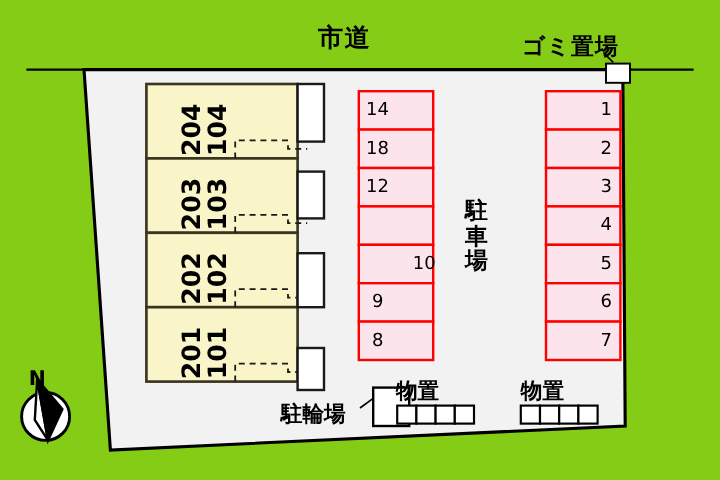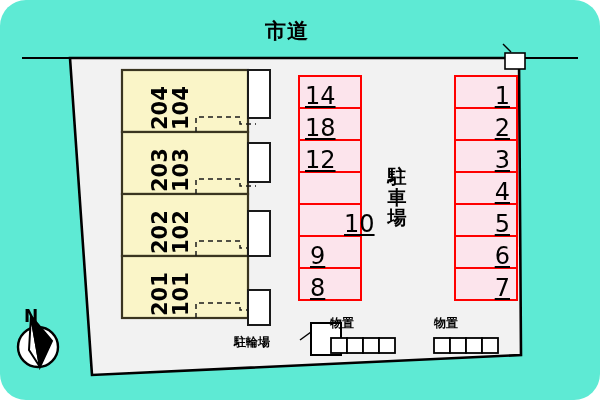--- a/index.html
+++ b/index.html
@@ -5,24 +5,23 @@
 <style>
   html, body {
     margin: 0;
     padding: 0;
     background: #ffffff;
   }
   #plan-root {
     position: relative;
     width: 600px;
     height: 400px;
-    background: #5eead4;
+    background: #84cc16;
     font-family: "DejaVu Sans", "Liberation Sans", sans-serif;
     overflow: hidden;
-    border-radius: 26px;
   }
   #plan-svg {
     position: absolute;
     left: 0;
     top: 0;
     width: 600px;
     height: 400px;
   }
   .lbl {
     position: absolute;
@@ -49,37 +48,36 @@
     font-weight: bold;
     transform-origin: 0 0;
     letter-spacing: 0px;
   }
   .unit-line {
     display: block;
     text-align: center;
   }
   
   .stall-num {
-    font-size: 24px;
+    font-size: 15px;
     color: #000000;
-    text-decoration: underline;
   }
   .stall-num.left-col  { text-align: left;  }
   .stall-num.right-col { text-align: right; }
   
   .chusha-label {
     font-size: 19px;
     font-weight: bold;
     width: 22px;
     text-align: center;
   }
   .chusha-label span { display: block; line-height: 1.08; }
   
   .facility-label {
-    font-size: 12px;
+    font-size: 18px;
     font-weight: bold;
     letter-spacing: 0px;
     font-family: Liberation Serif, serif;
   }
   .compass-n {
     font-size: 17px;
     font-weight: bold;
   }
 </style>
 </head>
@@ -150,20 +148,21 @@
     <g>
       <circle cx="38" cy="347" r="20" fill="#ffffff" stroke="#000000" stroke-width="2.4"></circle>
 
       <polygon points="31,316 40,367 29,350" fill="#ffffff" stroke="#000000" stroke-width="2"></polygon>
       <polygon points="31,316 40,367 52,341" fill="#000000" stroke="#000000" stroke-width="2"></polygon>
     </g>
   </svg>
 
   <div class="lbl road-label" style="left:265px; top:21px;">市道</div>
 
+  <div class="lbl gomi-label" style="left:435px; top:30px;">ゴミ置場</div>
 
   <div class="lbl unit-num" style="left:150px; top:130px; transform:rotate(-90deg);">
     <span class="unit-line">204</span>
     <span class="unit-line">104</span>
   </div>
 
   <div class="lbl unit-num" style="left:150px; top:192px; transform:rotate(-90deg);">
     <span class="unit-line">203</span>
     <span class="unit-line">103</span>
   </div>

